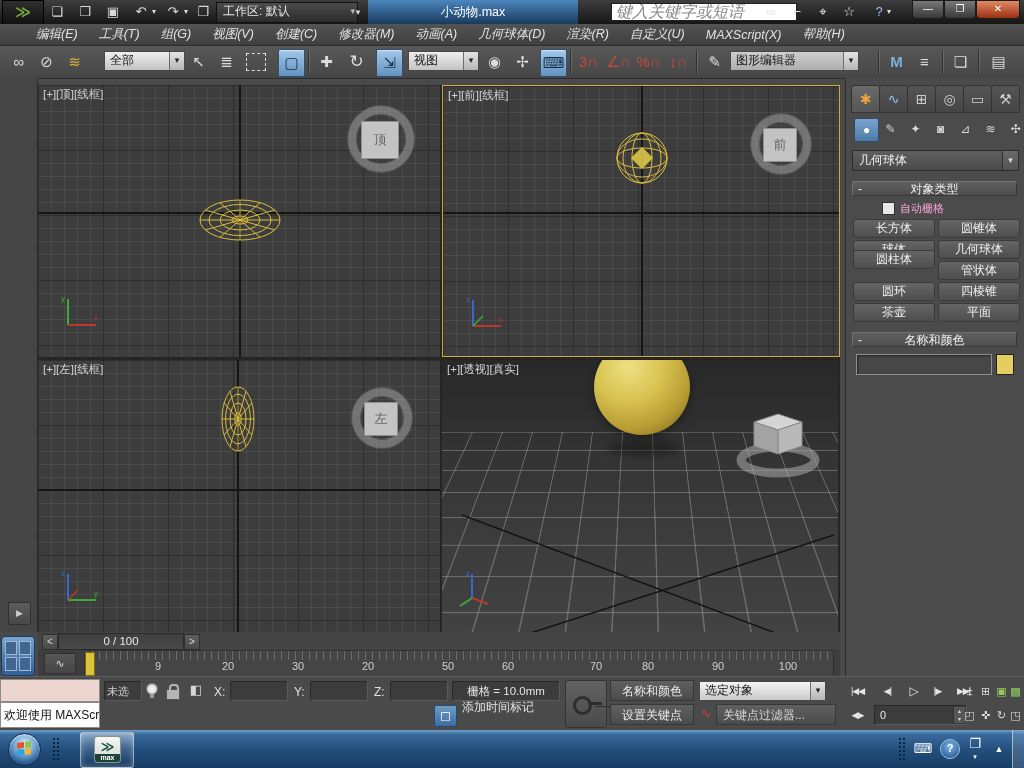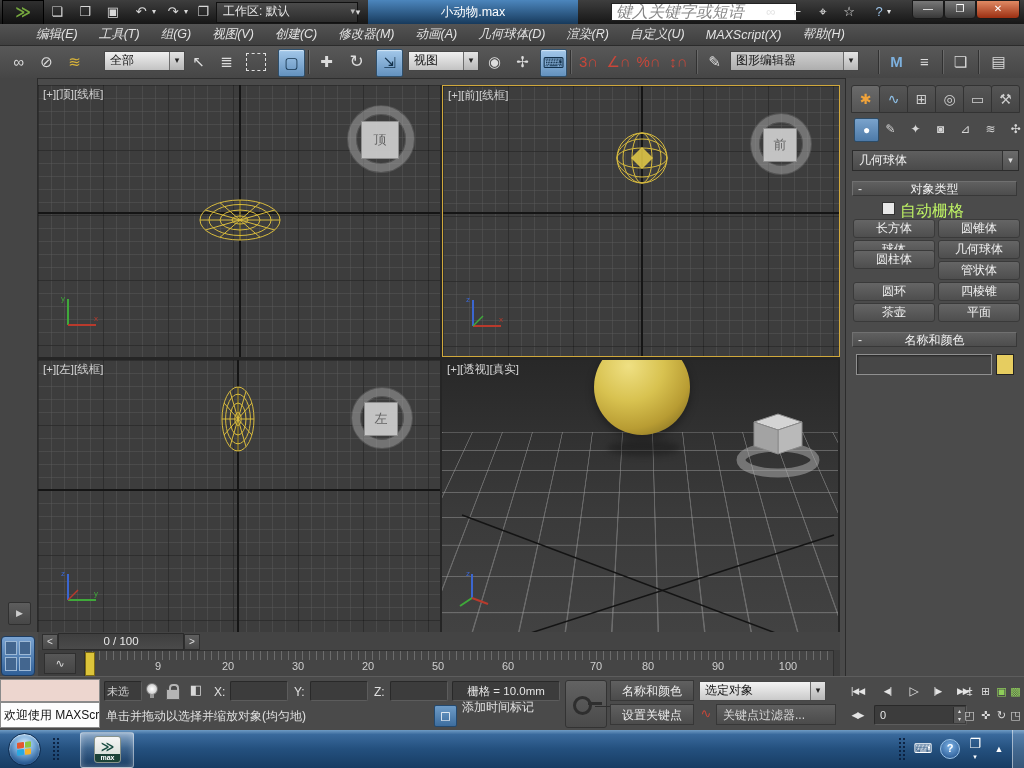--- a/index.html
+++ b/index.html
@@ -343,21 +343,21 @@
     <div class="dcombo" style="left:6px;top:72px;width:143px">
       <span>几何球体</span>
       <span class="ar">▾</span>
     </div>
 
     <div class="roll-h" style="top:103px">
       <span class="mn">-</span>
       <span>对象类型</span>
     </div>
     <span class="chk" style="left:36px;top:124px"></span>
-    <span class="a" style="left:54px;top:123px;font-size:16px;color:#bef264">自动栅格</span>
+    <span class="a" style="left:54px;top:123px;font-size:11px;color:#f9a8d4">自动栅格</span>
 
     <div class="pbtn" style="left:7px;top:141px">长方体</div>
     <div class="pbtn" style="left:92px;top:141px">圆锥体</div>
     <div class="pbtn" style="left:7px;top:162px">球体</div>
     <div class="pbtn" style="left:92px;top:162px">几何球体</div>
     <div class="pbtn" style="left:7px;top:172px">圆柱体</div>
     <div class="pbtn" style="left:92px;top:183px">管状体</div>
     <div class="pbtn" style="left:7px;top:204px">圆环</div>
     <div class="pbtn" style="left:92px;top:204px">四棱锥</div>
     <div class="pbtn" style="left:7px;top:225px">茶壶</div>
@@ -378,21 +378,21 @@
   </div>
 
   <div class="trackbar">
     <div class="mcurve">∿</div>
     <div class="ruler">
       <span class="tick" style="left:-8px">0</span>
       <span class="tick" style="left:62px">9</span>
       <span class="tick" style="left:132px">20</span>
       <span class="tick" style="left:202px">30</span>
       <span class="tick" style="left:272px">20</span>
-      <span class="tick" style="left:342px">50</span>
+      <span class="tick" style="left:352px">50</span>
       <span class="tick" style="left:412px">60</span>
       <span class="tick" style="left:500px">70</span>
       <span class="tick" style="left:552px">80</span>
       <span class="tick" style="left:622px">90</span>
       <span class="tick" style="left:692px">100</span>
       <div class="tmark" style="left:0"></div>
     </div>
   </div>
 
   <div class="statusbar">
@@ -405,21 +405,20 @@
     <span class="sic2" style="left:186px;top:3px">◧</span>
 
     <span class="slab" style="left:214px;top:8px">X:</span>
     <div class="fld" style="left:230px;top:4px;width:56px;height:18px"></div>
     <span class="slab" style="left:294px;top:8px">Y:</span>
     <div class="fld" style="left:310px;top:4px;width:56px;height:18px"></div>
     <span class="slab" style="left:374px;top:8px">Z:</span>
     <div class="fld" style="left:390px;top:4px;width:56px;height:18px"></div>
     <div class="fld" style="left:452px;top:4px;width:106px;height:18px;line-height:18px;text-align:center;color:#e4e4e4;font-size:11.5px">栅格 = 10.0mm</div>
 
-    <span class="slab" style="left:106px;top:31px;width:326px;overflow:hidden;white-space:nowrap">单击并拖动以选择并缩放对象(均匀地)</span>
     <span class="sic2" style="left:434px;top:28px;background:linear-gradient(#6e9cc8,#3d6d9e);border:1px solid #24496e;border-radius:2px;width:21px;color:#fff">◻</span>
     <span class="slab" style="left:462px;top:22px">添加时间标记</span>
 
     <div class="keybtn">
         <span class="keyico"></span>
       </div>
     <div class="skbtn" style="left:610px;top:3px">名称和颜色</div>
     <div class="skbtn" style="left:610px;top:27px">设置关键点</div>
 
     <div class="combo" style="left:699px;top:4px;width:104px;background:linear-gradient(#f4f4f4,#cacaca)">

